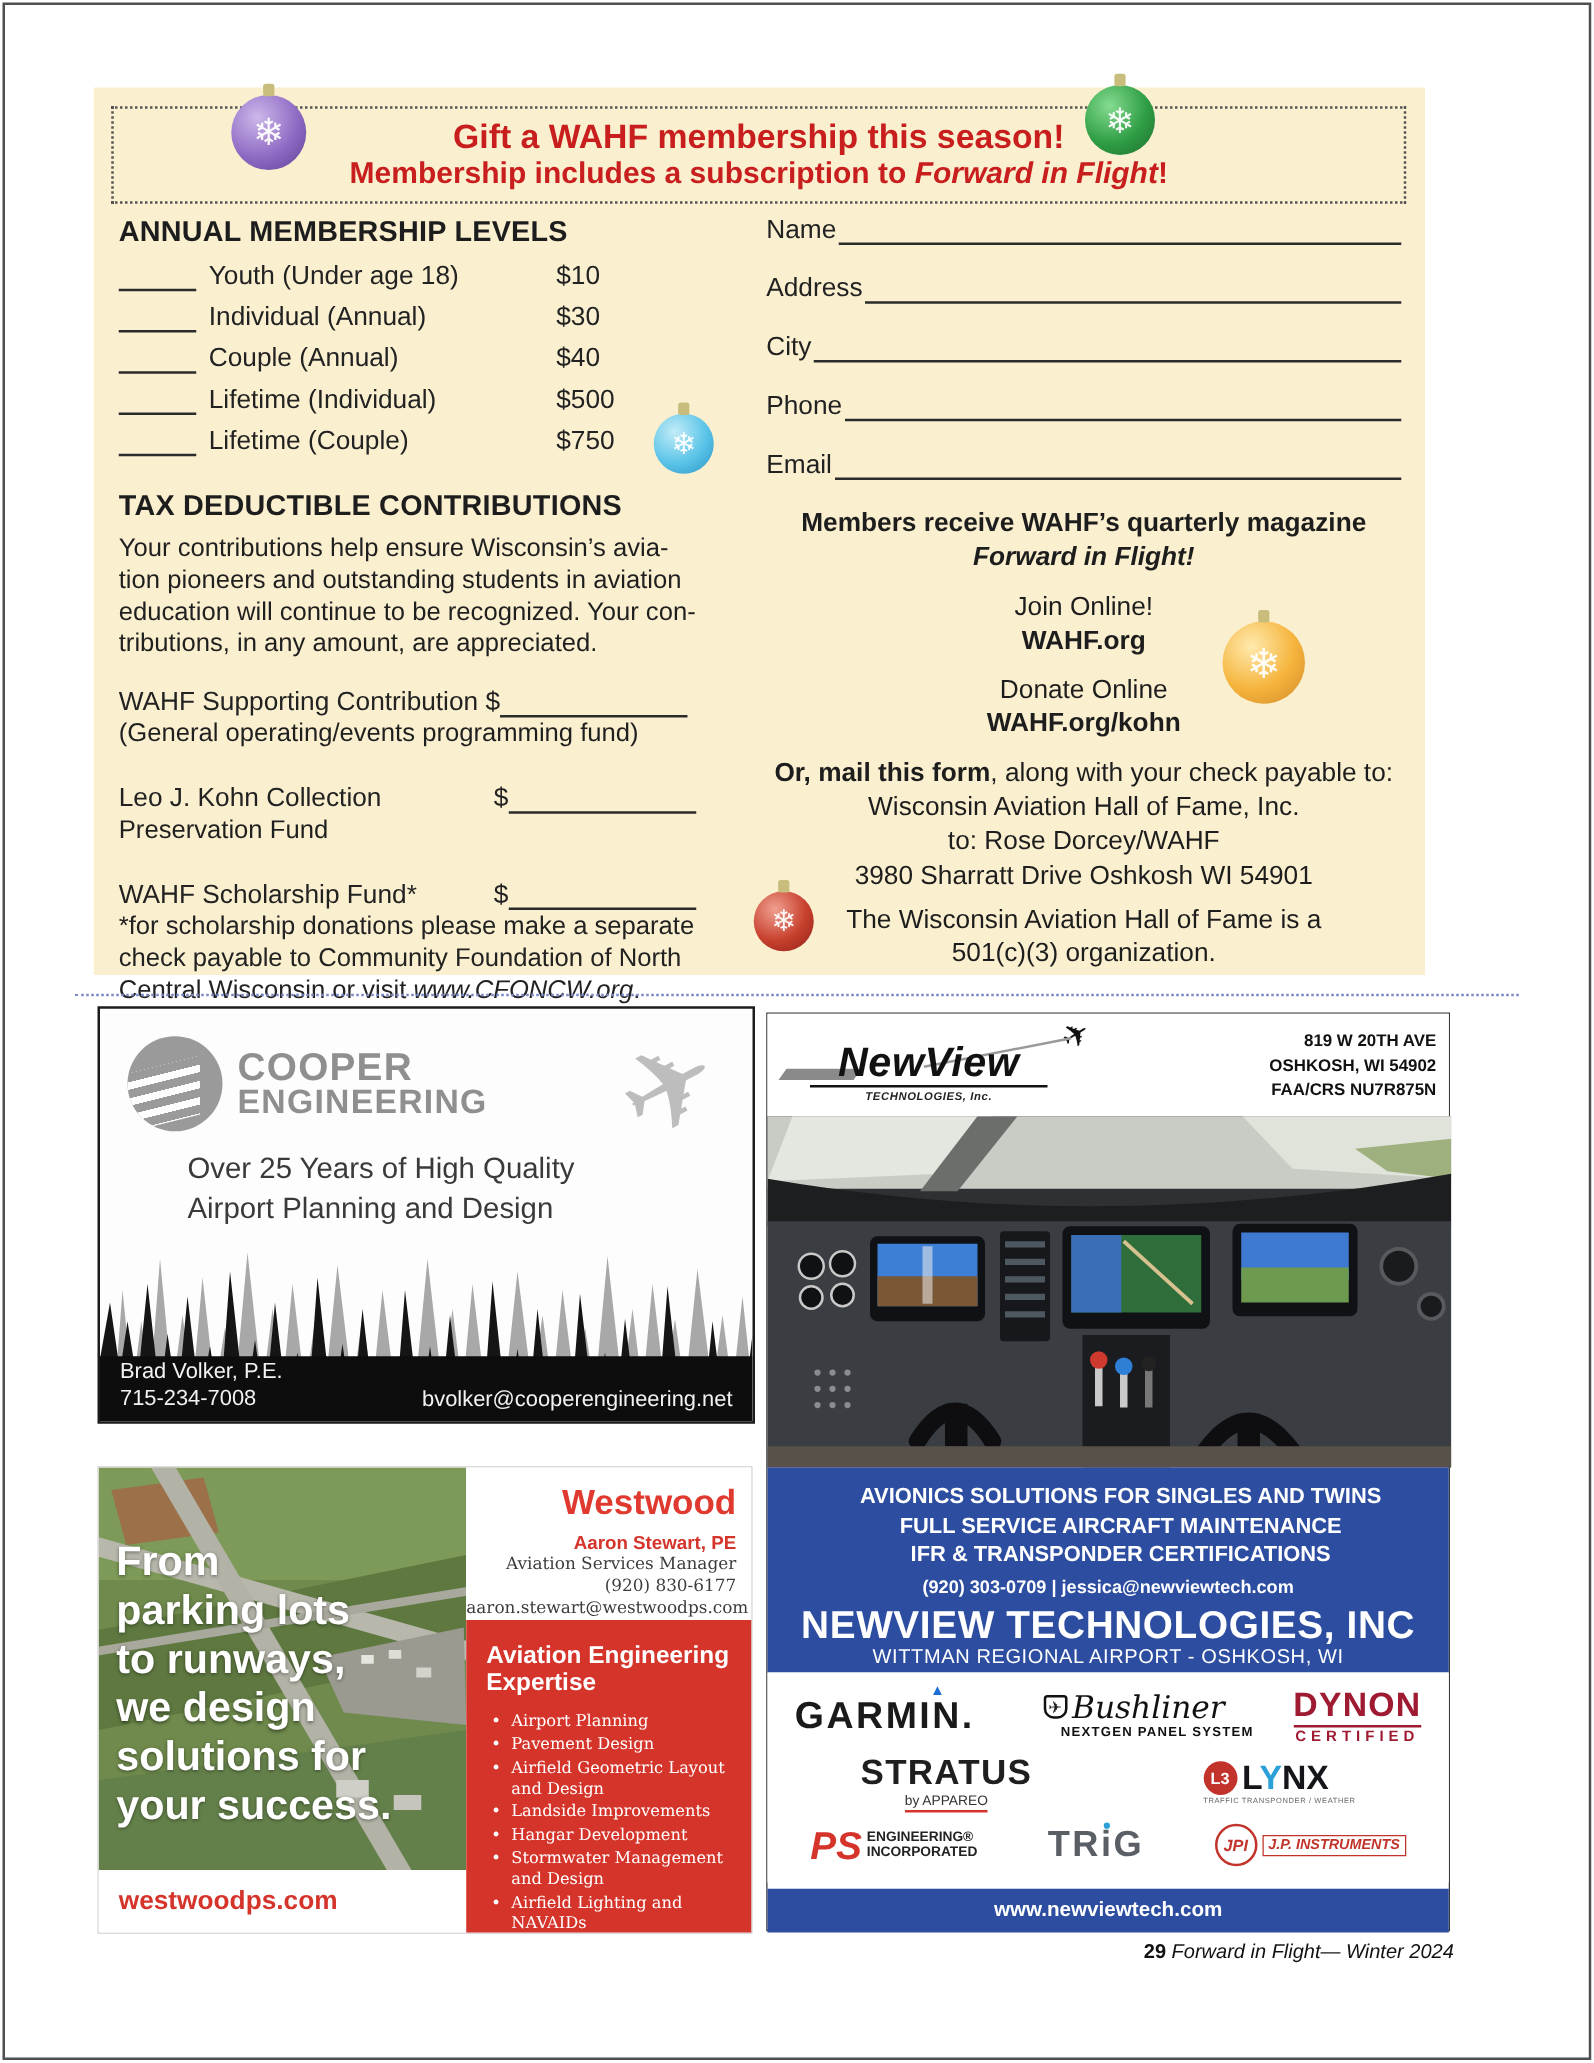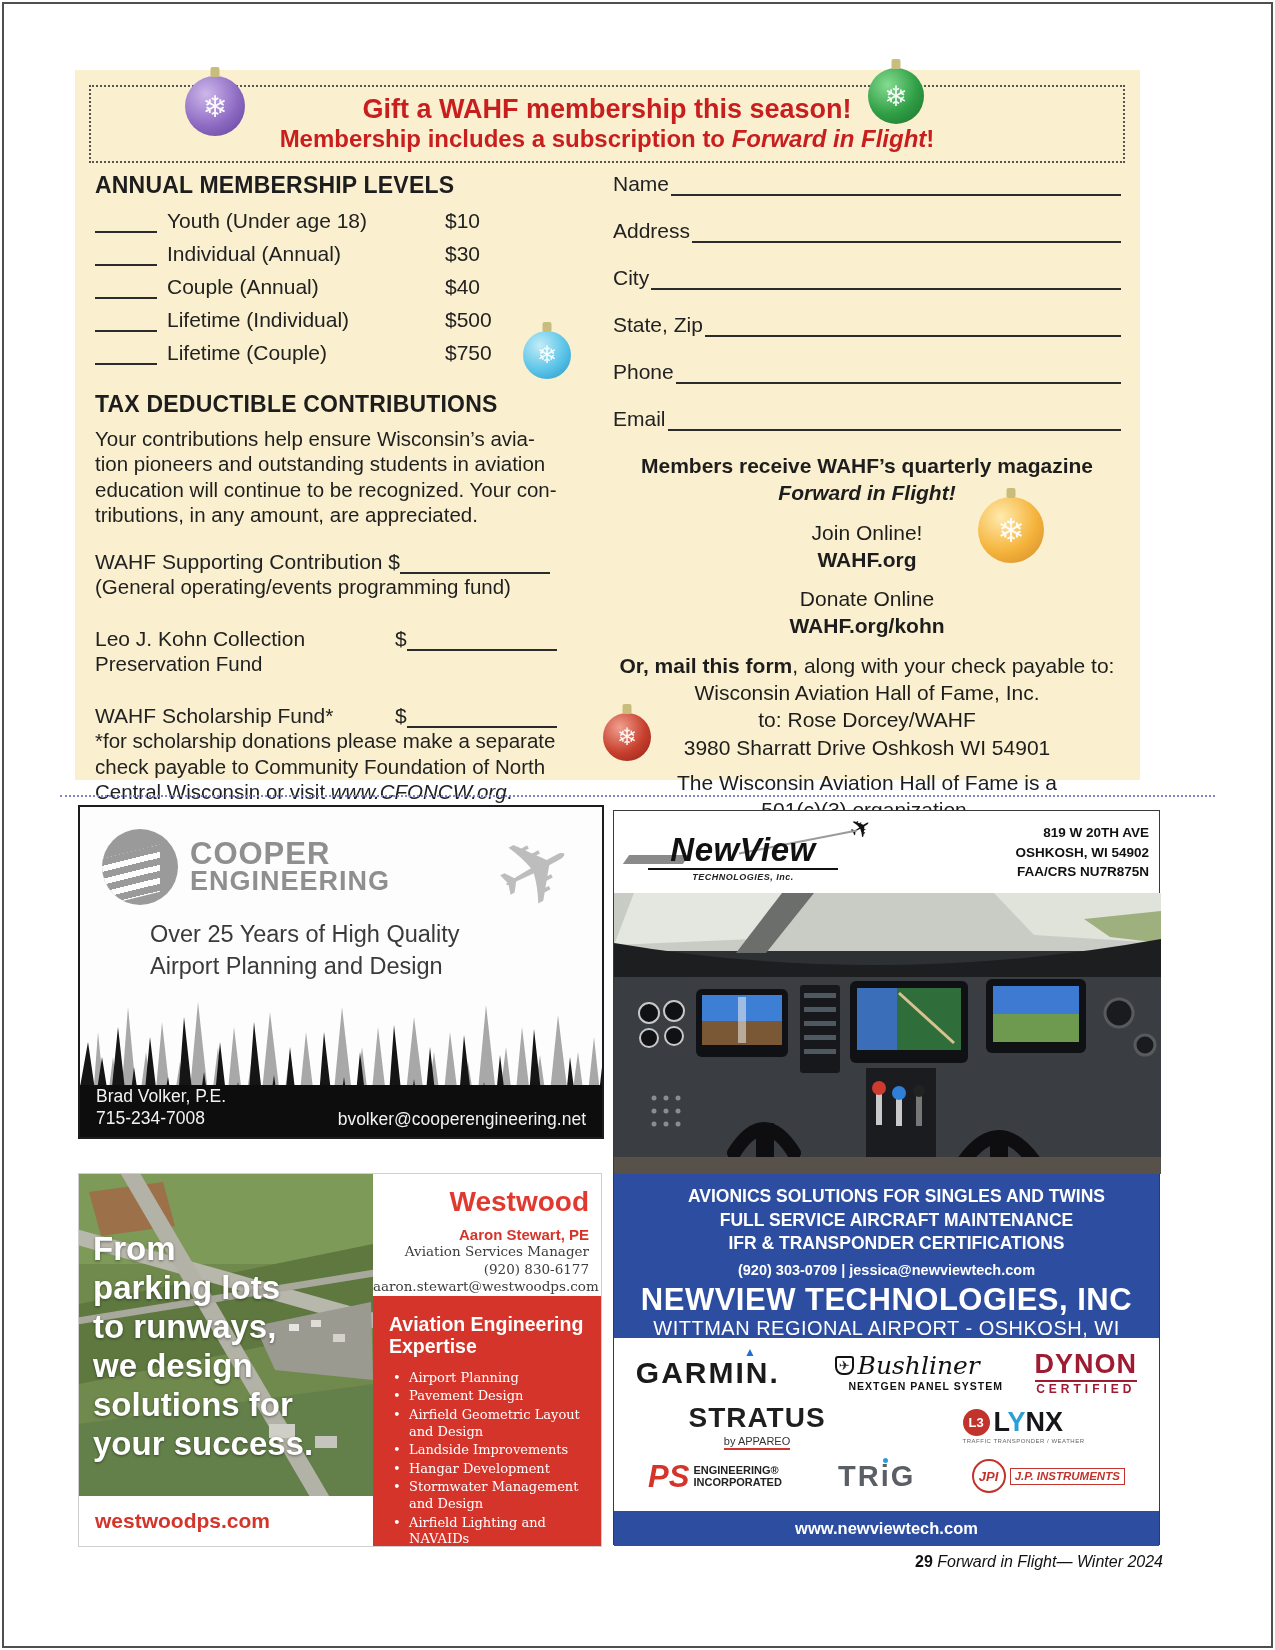--- a/index.html
+++ b/index.html
@@ -110,21 +110,21 @@
   .nv-jetline{position:absolute;right:-20px;top:8px;width:120px;height:2px;background:#9a9a9a;
         transform:rotate(-11deg);}
   .nv-addr{position:absolute;right:10px;top:12px;text-align:right;font-weight:bold;font-size:13.5px;
         line-height:1.45;color:#111;}
   .nv-photo{position:absolute;left:0;top:82px;width:547px;height:281px;}
   .nv-blue{position:absolute;left:0;right:0;top:363px;height:164px;background:#2c4da0;color:#fff;
         text-align:center;box-sizing:border-box;padding-top:11px;}
   .nv-blue .bl{font-weight:bold;font-size:17.5px;line-height:1.35;padding-left:20px;}
   .nv-blue .bc{font-weight:bold;font-size:14.5px;margin-top:6px;}
   .nv-blue .bn{font-weight:bold;font-size:31px;letter-spacing:.5px;margin-top:6px;line-height:1.05;}
-  .nv-blue .bw{font-size:20px;letter-spacing:.5px;margin-top:1px;}
+  .nv-blue .bw{font-size:16px;letter-spacing:.5px;margin-top:1px;}
   .nv-logos{position:absolute;left:0;right:0;top:527px;height:168px;background:#fff;
         display:flex;flex-direction:column;justify-content:space-around;padding:8px 6px;box-sizing:border-box;}
   .lg-row{display:flex;justify-content:space-around;align-items:center;}
   .lg{text-align:center;line-height:1;}
   .garmin{font-size:30px;font-weight:bold;letter-spacing:2px;color:#1a1a1a;position:relative;}
   .garmin .delta{position:absolute;right:22px;top:-12px;font-size:12px;color:#1c6fd4;}
   .bush-script{font-family:"DejaVu Serif",serif;font-style:italic;font-size:25px;color:#111;}
   .bush-shield{display:inline-block;font-size:13px;border:2px solid #111;border-radius:3px 3px 8px 8px;
         padding:1px 2px;margin-right:4px;vertical-align:4px;}
   .bush-sub{font-size:10.5px;letter-spacing:1px;color:#111;margin-top:3px;font-weight:bold;margin-left:37px;}
@@ -252,24 +252,20 @@
         <div class="f-row">
           <span>Address</span>
           <span class="f-line"></span>
         </div>
 
         <div class="f-row">
           <span>City</span>
           <span class="f-line"></span>
         </div>
 
-        <div class="f-row">
-          <span>State, Zip</span>
-          <span class="f-line"></span>
-        </div>
 
         <div class="f-row">
           <span>Phone</span>
           <span class="f-line"></span>
         </div>
 
         <div class="f-row">
           <span>Email</span>
           <span class="f-line"></span>
         </div>

